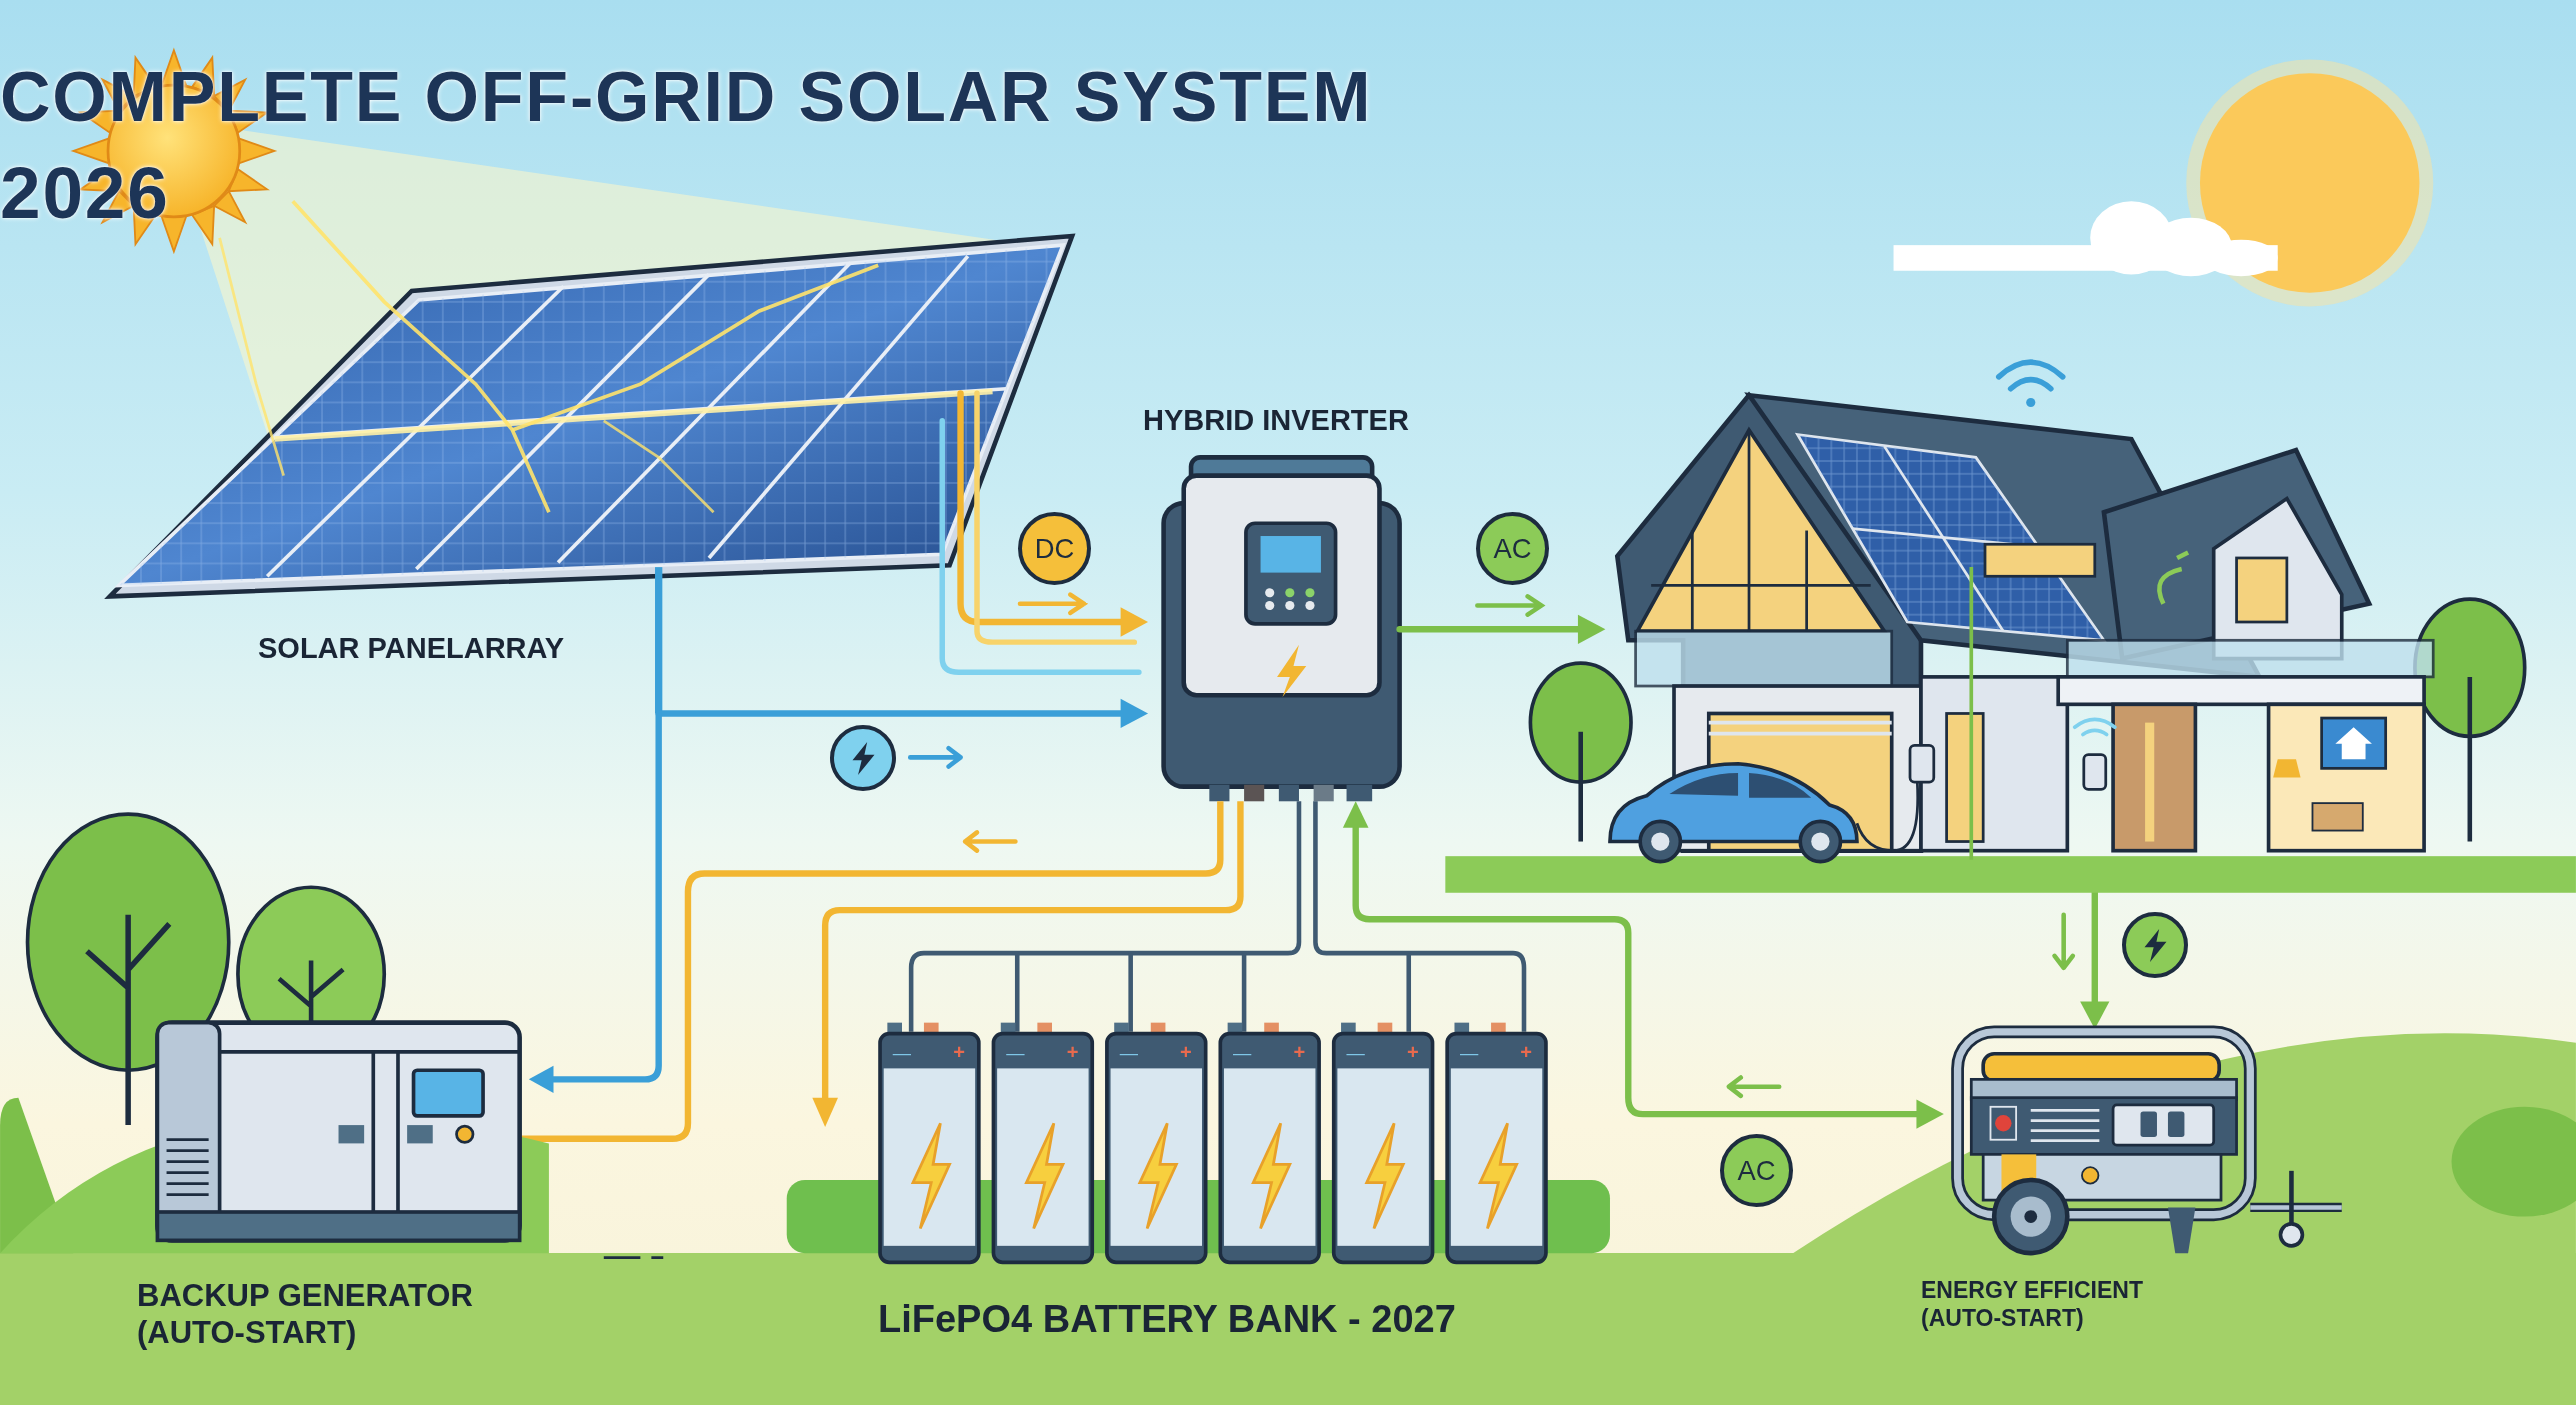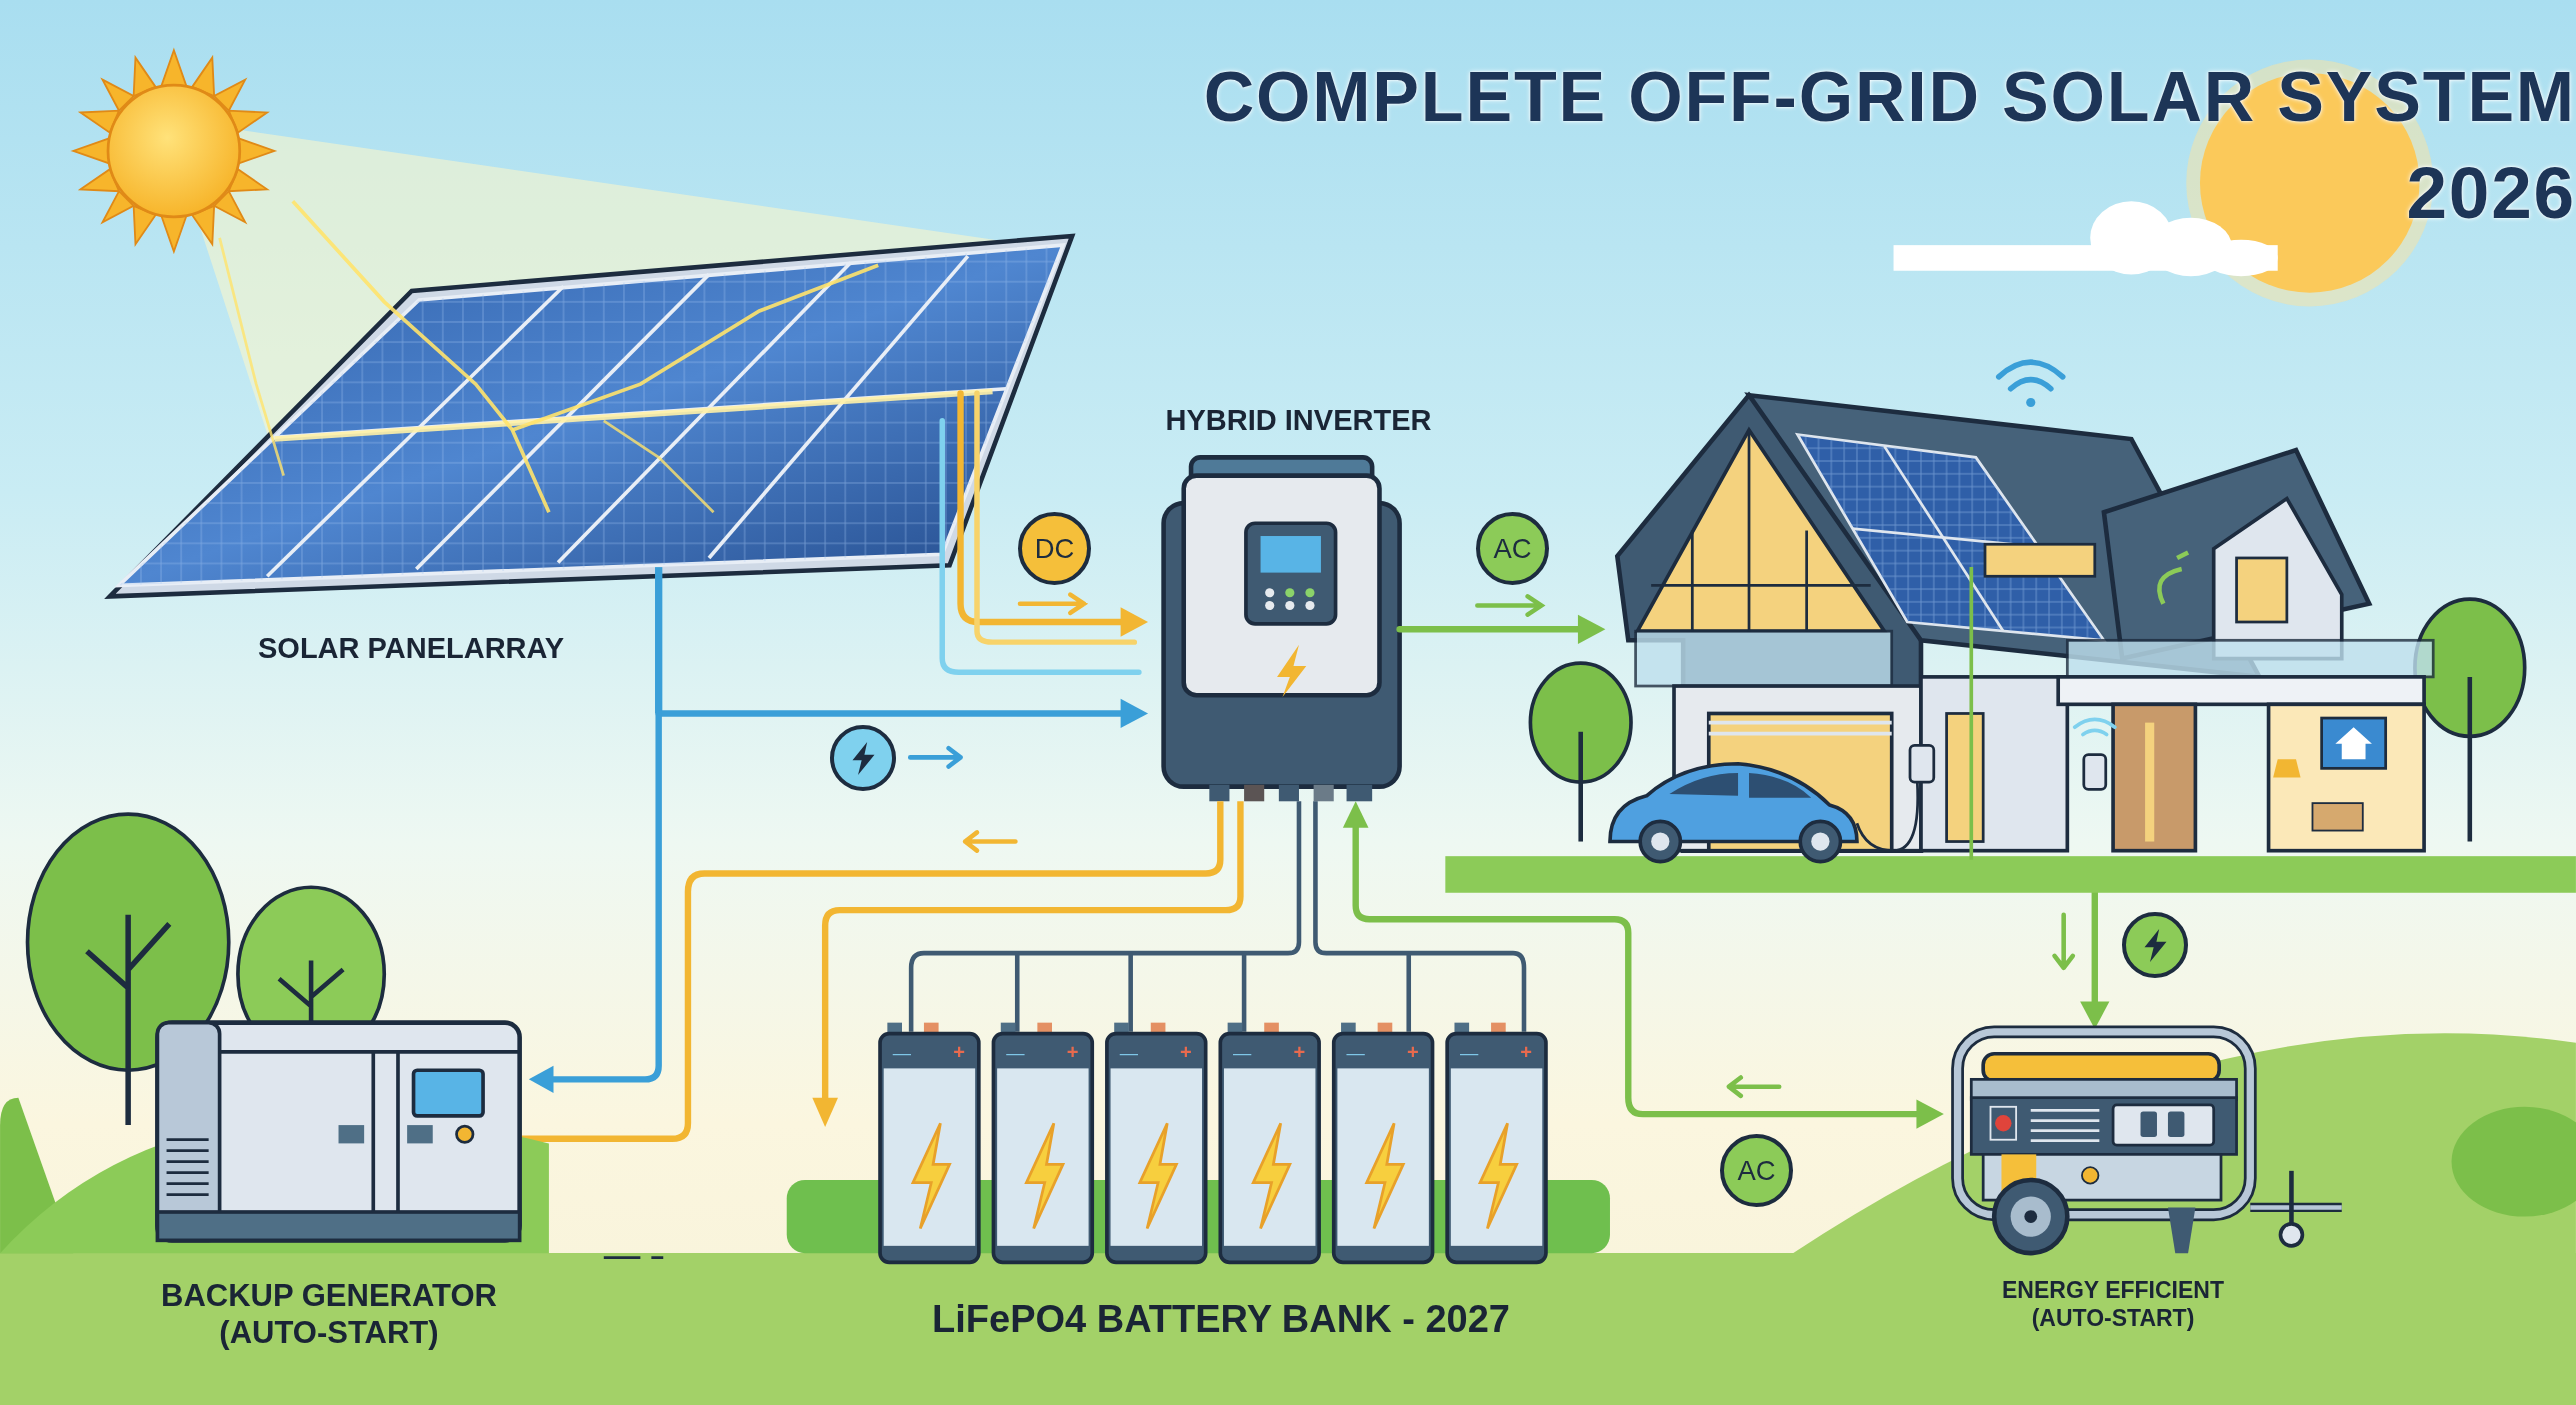--- a/index.html
+++ b/index.html
@@ -1,23 +1,23 @@
 <!DOCTYPE html>
 <html style="font-size:14.6px"><head>
 <meta charset="utf-8">
 <style>
   html,body{margin:0;padding:0;}
   body{width:2576px;height:1405px;overflow:hidden;position:relative;font-family:"Liberation Sans",sans-serif;
     background:linear-gradient(180deg,#a9def0 0%,#c9ecf4 35%,#eef8f2 60%,#fbf6df 80%,#f7f2d8 100%);}
   svg.scene{position:absolute;left:0;top:0;}
-  .title{position:absolute;left:0;width:2576px;text-align:right;color:#1d3557;font-weight:700;letter-spacing:1.8px;
+  .title{position:absolute;left:0;width:2576px;text-align:left;color:#1d3557;font-weight:700;letter-spacing:1.8px;
     text-shadow:0 0 5.5px #fff,0 0 1.8px #fff;}
   .title.l1{top:57px;font-size:70px;}
   .title.l2{top:151px;font-size:73px;}
-  .lbl{position:absolute;color:#1a2535;font-weight:700;text-align:center;line-height:1.2;}
+  .lbl{position:absolute;color:#1a2535;font-weight:700;line-height:1.2;}
   .badge{position:absolute;border-radius:50%;border:4.6px solid #1d2c3f;display:flex;align-items:center;justify-content:center;
     font-weight:400;color:#1d2c3f;font-size:27.4px;box-sizing:border-box;}
   .ground{position:absolute;left:0;top:1253px;width:2576px;height:152px;background:#a3d168;}
 </style>
 </head>
 <body>
 
 <div class="ground"></div>
 
 <svg class="scene" width="2576" height="1405" viewBox="0 0 2816 1536">

